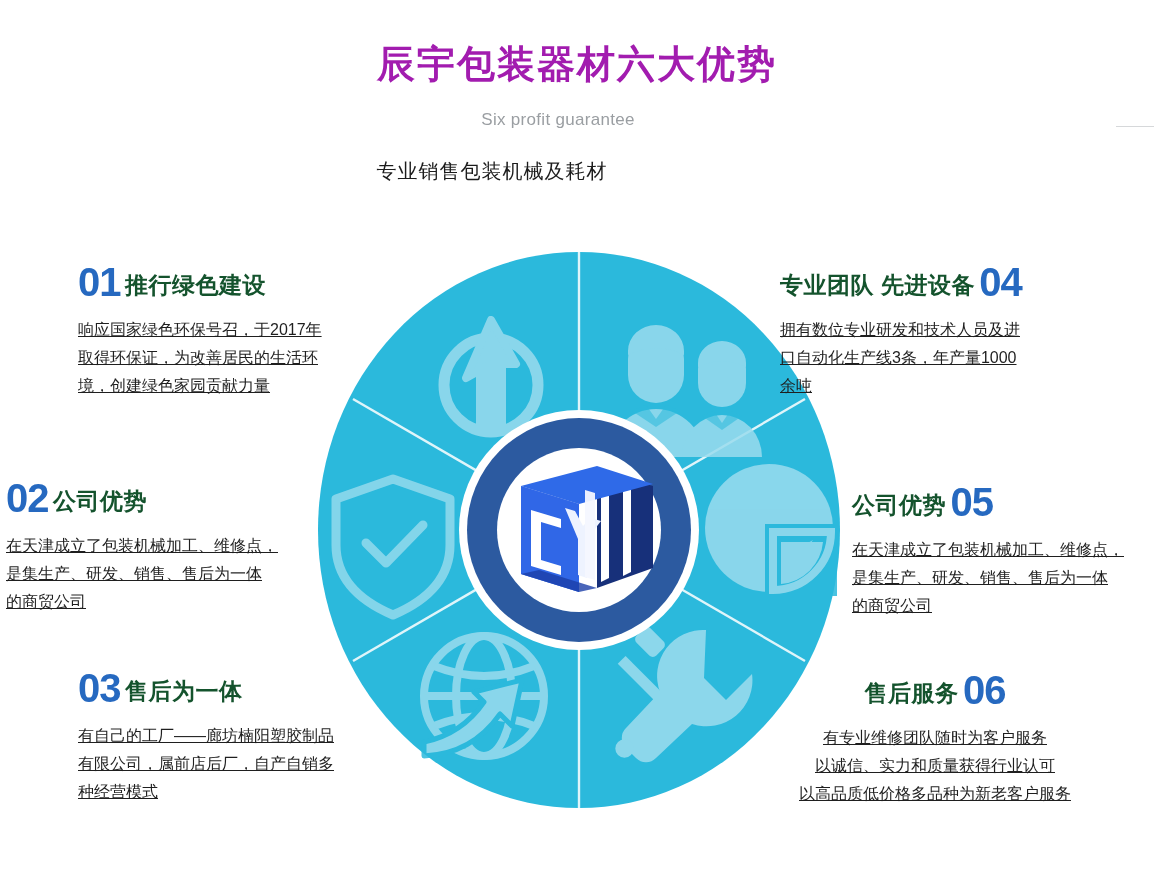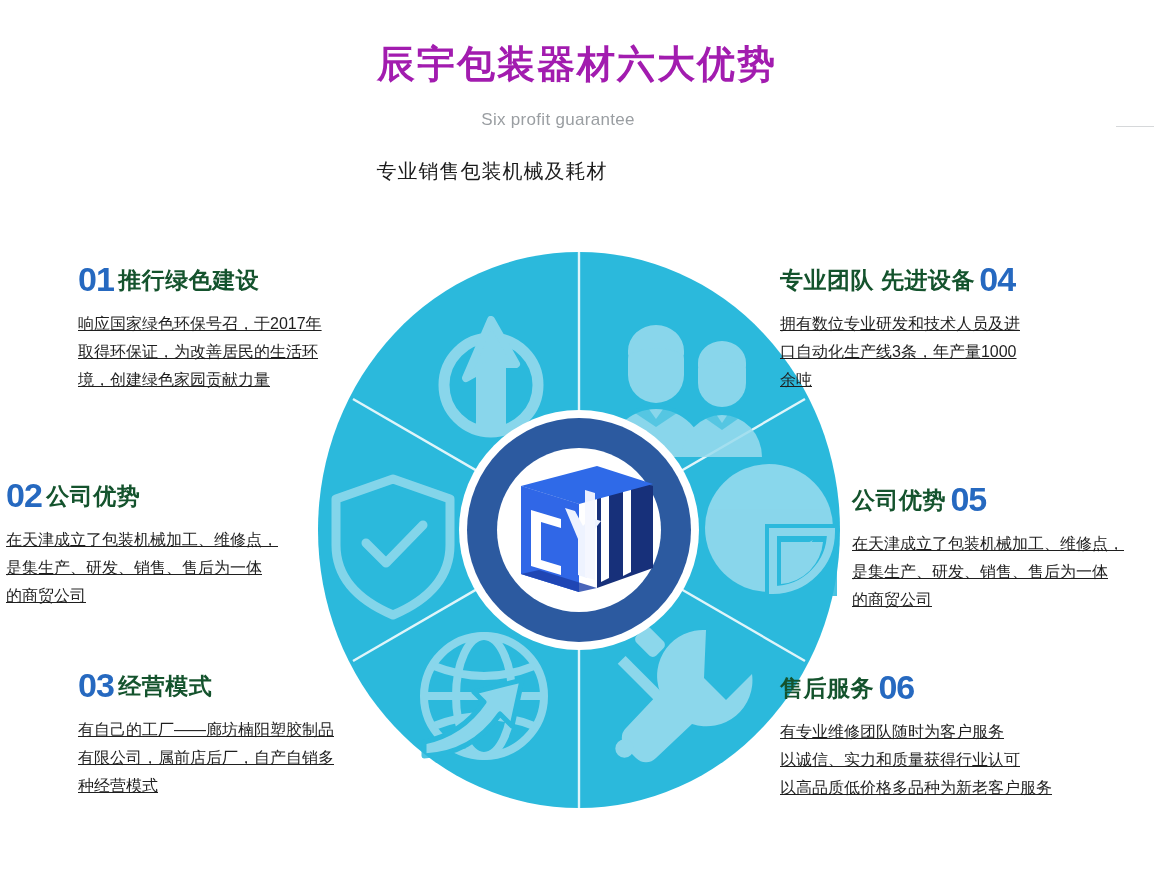--- a/index.html
+++ b/index.html
@@ -84,42 +84,42 @@
   #wheel svg { display: block; }
 
   
   .block { position: absolute; }
   .block .head {
     white-space: nowrap;
     line-height: 1;
     margin-bottom: 14px;
   }
   .num {
-    font-size: 34px;
+    font-size: 40px;
     font-weight: bold;
     color: #2669c0;
     letter-spacing: -1px;
     vertical-align: -3px;
   }
   .cap {
     font-size: 23px;
     font-weight: bold;
     color: #14532d;
     letter-spacing: .5px;
   }
   .body {
     font-size: 16px;
     color: #1f1f1f;
     line-height: 28px;
     text-decoration: underline;
   }
 
   .align-left  { text-align: left; }
   .align-right { text-align: left; }
-  .align-center{ text-align: left; }
+  .align-center{ text-align: center; }
 
   #block-01 { left: 78px;  top: 262px; width: 300px; }
   #block-02 { left: 6px;   top: 478px; width: 300px; }
   #block-03 { left: 78px;  top: 668px; width: 312px; }
   #block-04 { left: 780px; top: 262px; width: 300px; }
   #block-05 { left: 852px; top: 482px; width: 300px; }
   #block-06 { left: 780px; top: 670px; width: 310px; }
 </style>
 </head>
 <body>
@@ -253,21 +253,21 @@
     <div class="body">
       <div>在天津成立了包装机械加工、维修点，</div>
       <div>是集生产、研发、销售、售后为一体</div>
       <div>的商贸公司</div>
     </div>
   </div>
 
   <div class="block align-left" id="block-03">
     <div class="head">
       <span class="num">03</span>
-      <span class="cap">经营模式</span>
+      <span class="cap">售后为一体</span>
     </div>
     <div class="body">
       <div>有自己的工厂——廊坊楠阳塑胶制品</div>
       <div>有限公司，属前店后厂，自产自销多</div>
       <div>种经营模式</div>
     </div>
   </div>
 
   <div class="block align-right" id="block-04">
     <div class="head">

